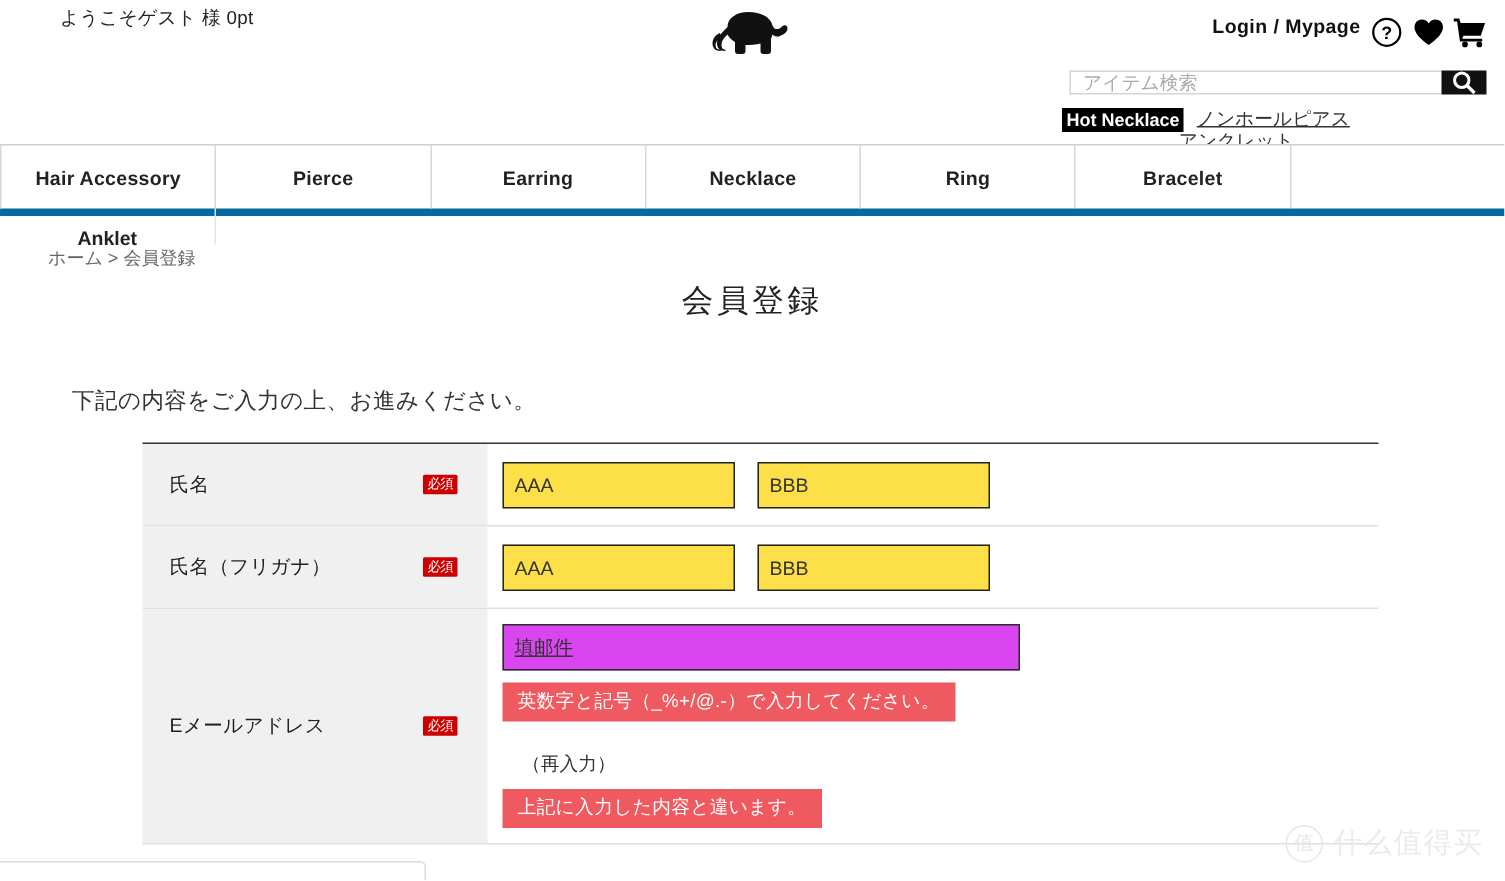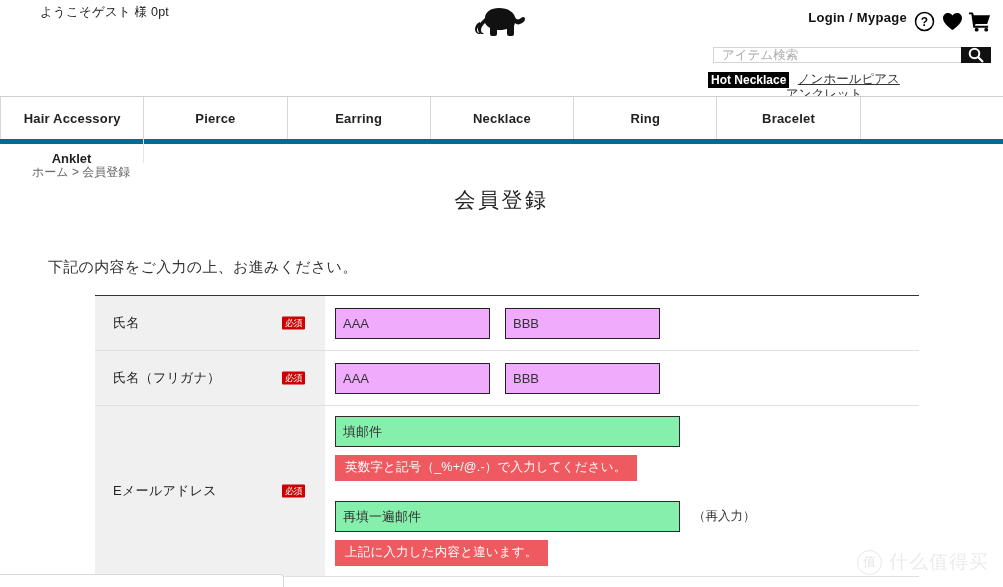--- a/index.html
+++ b/index.html
@@ -273,31 +273,32 @@
     align-items: flex-start;
     justify-content: center;
     gap: 0;
   }
   .txt {
     border: 1px solid #222222;
     height: 31px;
     font-size: 13px;
     padding: 0 7px;
     color: #333333;
-    background: #f0abfc;
+    background: #fde047;
     outline: none;
     font-family: "Liberation Sans", "DejaVu Sans", sans-serif;
     box-sizing: border-box;
   }
   .txt.half { width: 155px; }
   .txt.half + .txt.half { margin-left: 15px; }
   .txt.wide { width: 345px; }
   .txt.error {
-    background: #86efac;
+    background: #d946ef;
     border: 1px solid #2b2b2b;
+    text-decoration: underline;
   }
   .err-msg {
     display: inline-block;
     background: #ee5a5f;
     color: #ffffff;
     font-size: 12.5px;
     padding: 4px 10px 5px 10px;
     margin-top: 8px;
     letter-spacing: 0.2px;
     white-space: nowrap;
@@ -468,21 +469,20 @@
       <span class="req-badge">必須</span>
     </div>
     <div class="row-field stacked">
 
       <div class="field-line">
         <input class="txt wide error" type="text" value="填邮件" style="">
       </div>
       <div class="err-msg">英数字と記号（_%+/@.-）で入力してください。</div>
 
       <div class="field-line email-block-2">
-        <input class="txt wide error" type="text" value="再填一遍邮件" style="">
         <span class="recheck-note">（再入力）</span>
       </div>
       <div class="err-msg">上記に入力した内容と違います。</div>
 
     </div>
   </div>
 
 </div>
 
 <div class="watermark">

